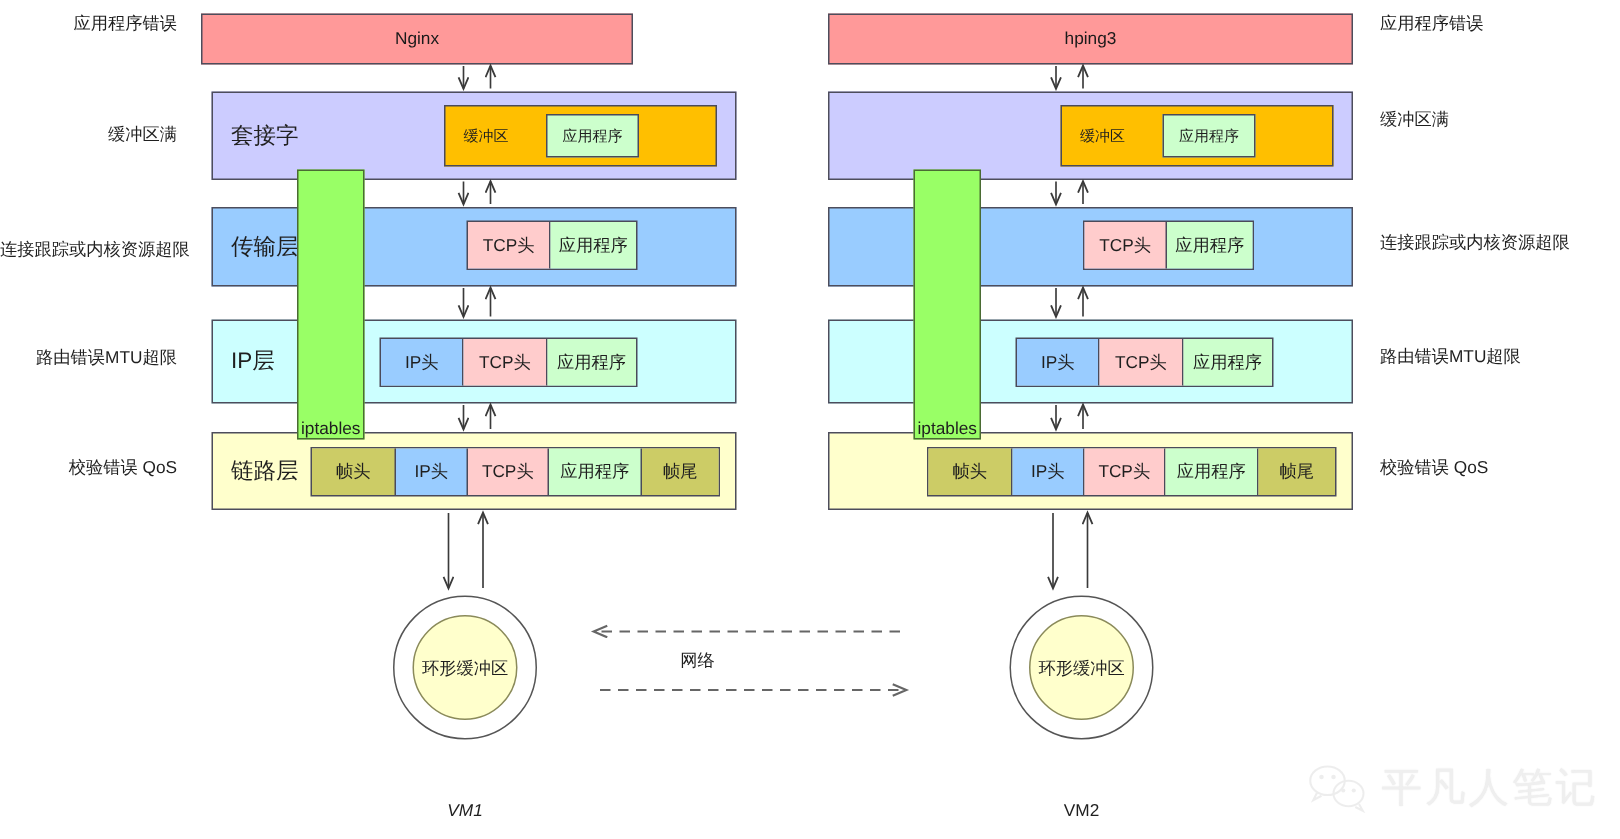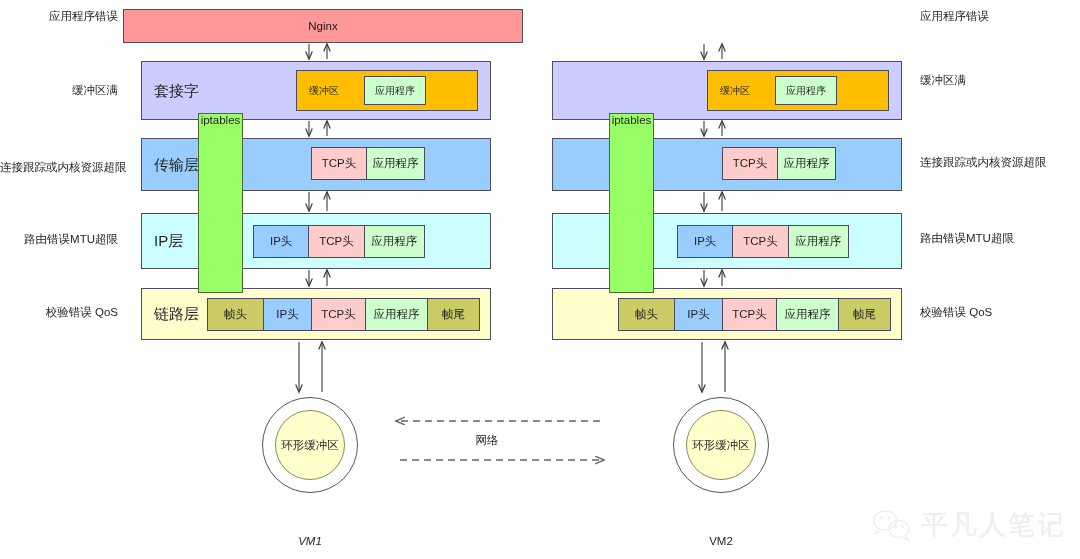--- a/index.html
+++ b/index.html
@@ -69,21 +69,21 @@
     color: #1f1f1f;
     white-space: nowrap;
   }
   .pkt-row > .cell:last-child { border-right: none; }
 
   
   .iptables {
     position: absolute;
     border: 1.2px solid #4a6b33;
     display: flex;
-    align-items: flex-start;
+    align-items: flex-end;
     justify-content: center;
     font-size: 11.5px;
     color: #1f1f1f;
     z-index: 6;
     white-space: nowrap;
   }
 
   
   .ring-outer {
     position: absolute;
@@ -148,21 +148,21 @@
   <div class="side-label left" style="left:0;width:118px;top:168px;">连接跟踪或内核资源超限</div>
   <div class="side-label left" style="left:0;width:118px;top:240px;">路由错误MTU超限</div>
   <div class="side-label left" style="left:0;width:118px;top:313px;">校验错误 QoS</div>
 
   <div class="side-label right" style="left:920px;top:17px;">应用程序错误</div>
   <div class="side-label right" style="left:920px;top:81px;">缓冲区满</div>
   <div class="side-label right" style="left:920px;top:163px;">连接跟踪或内核资源超限</div>
   <div class="side-label right" style="left:920px;top:239px;">路由错误MTU超限</div>
   <div class="side-label right" style="left:920px;top:313px;">校验错误 QoS</div>
 
-  <div class="layer" style="left:123px;top:9px;width:400px;height:34px;background:#FF9999;">
+  <div class="layer" style="left:134px;top:9px;width:288px;height:34px;background:#FF9999;">
     <div style="width:100%;text-align:center;font-size:11.5px;">Nginx</div>
   </div>
 
   <div class="layer" style="left:141px;top:61px;width:350px;height:59px;background:#CCCCFF;">
     <div class="layer-name">套接字</div>
   </div>
   <div class="pkt" style="left:296px;top:70px;width:182px;height:41px;background:#FFBF00;justify-content:flex-start;padding-left:12px;">
     <span>缓冲区</span>
   </div>
   <div class="pkt" style="left:364px;top:76px;width:62px;height:29px;background:#CCFFCC;">
@@ -200,20 +200,23 @@
   <div class="iptables" style="left:198px;top:113px;width:45px;height:180px;background:#99FF66;">
     <span>iptables</span>
   </div>
 
   <div class="ring-outer" style="left:262px;top:397px;width:96px;height:96px;"></div>
   <div class="ring-inner" style="left:275px;top:410px;width:70px;height:70px;background:#FFFFCC;">
     <span>环形缓冲区</span>
   </div>
   <div class="vm-label" style="left:310px;top:535px;font-style:italic;">VM1</div>
 
+  <div class="layer" style="left:552px;top:9px;width:350px;height:34px;background:#FF9999;">
+    <div style="width:100%;text-align:center;font-size:11.5px;">hping3</div>
+  </div>
 
   <div class="layer" style="left:552px;top:61px;width:350px;height:59px;background:#CCCCFF;">
     <div class="layer-name"></div>
   </div>
   <div class="pkt" style="left:707px;top:70px;width:182px;height:41px;background:#FFBF00;justify-content:flex-start;padding-left:12px;">
     <span>缓冲区</span>
   </div>
   <div class="pkt" style="left:775px;top:76px;width:62px;height:29px;background:#CCFFCC;">
     <span>应用程序</span>
   </div>
@@ -249,21 +252,21 @@
   <div class="iptables" style="left:609px;top:113px;width:45px;height:180px;background:#99FF66;">
     <span>iptables</span>
   </div>
 
   <div class="ring-outer" style="left:673px;top:397px;width:96px;height:96px;"></div>
   <div class="ring-inner" style="left:686px;top:410px;width:70px;height:70px;background:#FFFFCC;">
     <span>环形缓冲区</span>
   </div>
   <div class="vm-label" style="left:721px;top:535px;">VM2</div>
 
-  <div class="net-label" style="left:487px;top:433px;">网络</div>
+  <div class="net-label" style="left:465px;top:433px;">网络</div>
 
   <svg class="arrows" width="1080" height="559" viewBox="0 0 1080 559">
     <defs>
       <marker id="ah" markerWidth="9" markerHeight="9" refX="7.2" refY="3.4" orient="auto" markerUnits="strokeWidth">
         <path d="M0.4,0.4 L7.4,3.4 L0.4,6.4" fill="none" stroke="#3a3a3a" stroke-width="1.1"></path>
       </marker>
       <marker id="ahd" markerWidth="9" markerHeight="9" refX="7.2" refY="3.4" orient="auto" markerUnits="strokeWidth">
         <path d="M0.4,0.4 L7.4,3.4 L0.4,6.4" fill="none" stroke="#666" stroke-width="1.1"></path>
       </marker>
     </defs>

